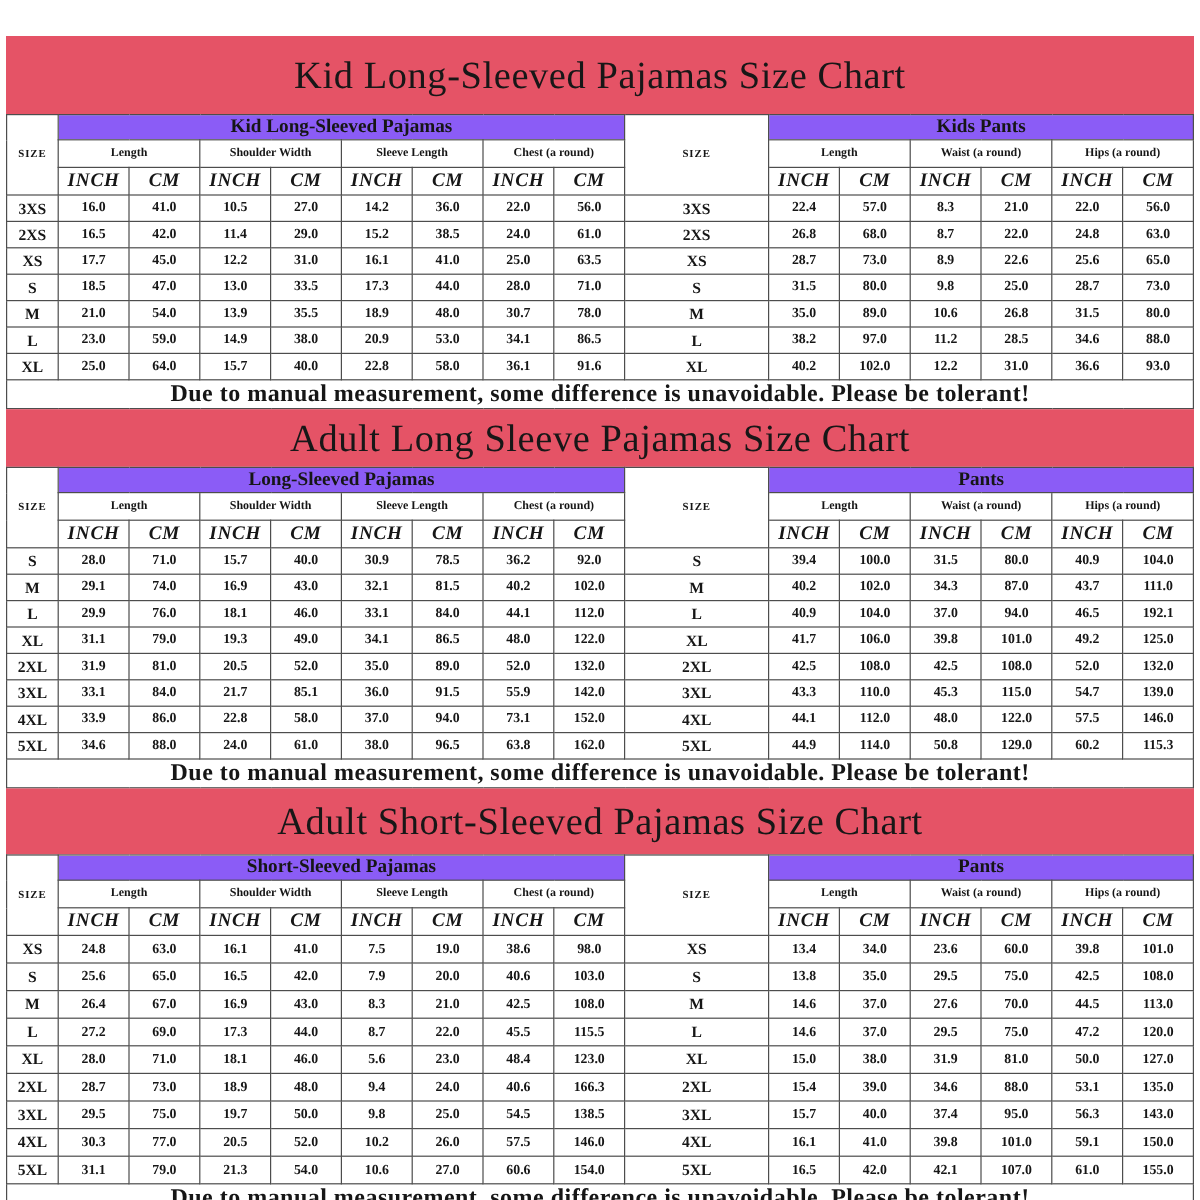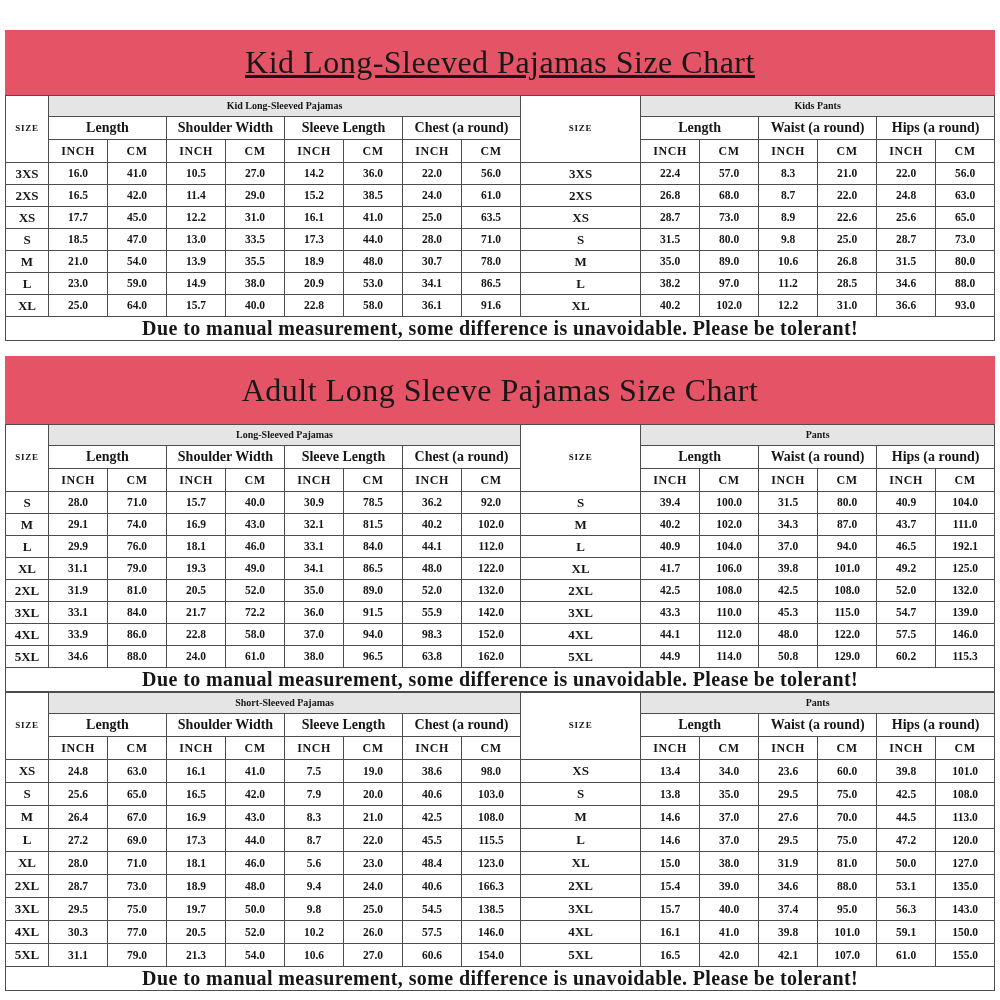--- a/index.html
+++ b/index.html
@@ -16,49 +16,49 @@
   .banner {
     background: #e55366;
     color: #171717;
     display: flex;
     align-items: center;
     justify-content: center;
     font-size: 32px;
     font-weight: 500;
     letter-spacing: 0.5px;
   }
-  .banner.b0 { height: 65px; text-decoration: underline; }
-  .banner.b1 { height: 68px; margin-top: 15px; }
+  .banner.b0 { height: 65px; }
+  .banner.b1 { height: 48px; }
   .banner.b2 { height: 55px; }
 
   table.size-table {
     border-collapse: collapse;
     table-layout: fixed;
     width: 990px;
     border: 1px solid #8a8a8a;
   }
   table.size-table th, table.size-table td {
     border: 1px solid #4d4d4d;
     text-align: center;
     vertical-align: middle;
     padding: 0;
     color: #161616;
     font-weight: bold;
     line-height: 1.05;
     overflow: hidden;
     white-space: nowrap;
   }
   th.teal {
-    background: #e5e5e5;
-    font-size: 10px;
+    background: #8b5cf6;
+    font-size: 16px;
     height: 20px;
     font-weight: bold;
   }
-  th.mcol { font-size: 14px; height: 22px; }
-  th.unit { font-size: 12px; height: 22px; letter-spacing: 0.6px; }
+  th.mcol { font-size: 10px; height: 22px; }
+  th.unit { font-size: 16px; height: 22px; letter-spacing: 0.6px; font-style: italic; }
   th.size-hdr { font-size: 9px; letter-spacing: 0.8px; font-weight: bold; }
   td.size-cell { font-size: 13px; }
   td.val { font-size: 11.5px; }
 
   .sec0 td.val, .sec0 td.size-cell { height: 21px; }
   .sec1 td.val, .sec1 td.size-cell { height: 21px; }
   .sec2 td.val, .sec2 td.size-cell { height: 22px; }
 
   td.disclaimer {
     color: #e55366;
@@ -403,42 +403,42 @@
               <td class="val">42.5</td>
               <td class="val">108.0</td>
               <td class="val">52.0</td>
               <td class="val">132.0</td>
             </tr>
             <tr>
               <td class="size-cell">3XL</td>
               <td class="val">33.1</td>
               <td class="val">84.0</td>
               <td class="val">21.7</td>
-              <td class="val">72.2</td>
+              <td class="val">85.1</td>
               <td class="val">36.0</td>
               <td class="val">91.5</td>
               <td class="val">55.9</td>
               <td class="val">142.0</td>
               <td class="size-cell">3XL</td>
               <td class="val">43.3</td>
               <td class="val">110.0</td>
               <td class="val">45.3</td>
               <td class="val">115.0</td>
               <td class="val">54.7</td>
               <td class="val">139.0</td>
             </tr>
             <tr>
               <td class="size-cell">4XL</td>
               <td class="val">33.9</td>
               <td class="val">86.0</td>
               <td class="val">22.8</td>
               <td class="val">58.0</td>
               <td class="val">37.0</td>
               <td class="val">94.0</td>
-              <td class="val">98.3</td>
+              <td class="val">73.1</td>
               <td class="val">152.0</td>
               <td class="size-cell">4XL</td>
               <td class="val">44.1</td>
               <td class="val">112.0</td>
               <td class="val">48.0</td>
               <td class="val">122.0</td>
               <td class="val">57.5</td>
               <td class="val">146.0</td>
             </tr>
             <tr>
@@ -461,20 +461,21 @@
             </tr>
             <tr>
               <td class="disclaimer" colspan="16">Due to manual measurement, some difference is unavoidable. Please be tolerant!</td>
             </tr>
           </tbody>
         </table>
       </div>
   </section>
 
   <section>
+    <div class="banner b2">Adult Short-Sleeved Pajamas Size Chart</div>
     <div>
         <table class="size-table sec2">
           <colgroup>
             <col style="width: 43px;">
             <col style="width: 59px;">
             <col style="width: 59px;">
             <col style="width: 59px;">
             <col style="width: 59px;">
             <col style="width: 59px;">
             <col style="width: 59px;">

